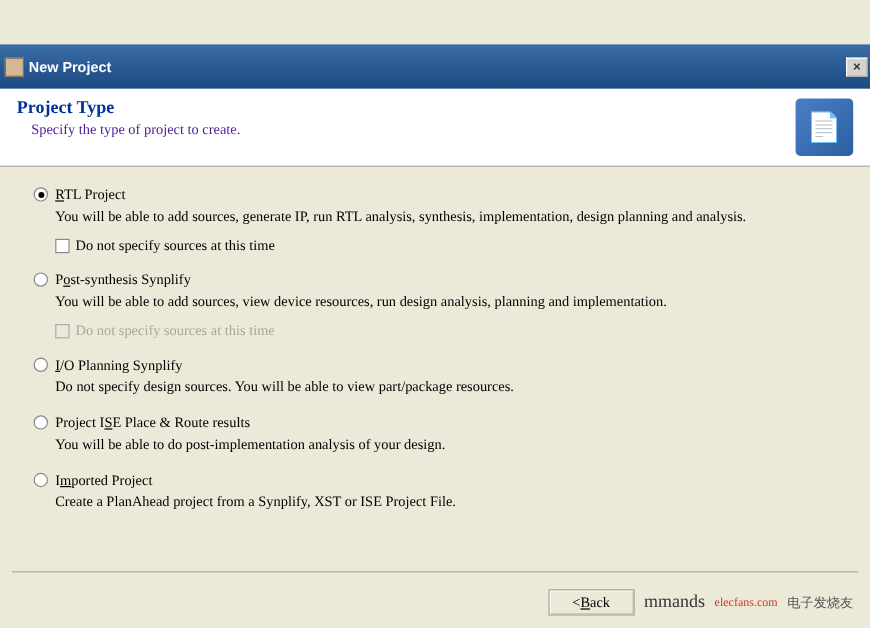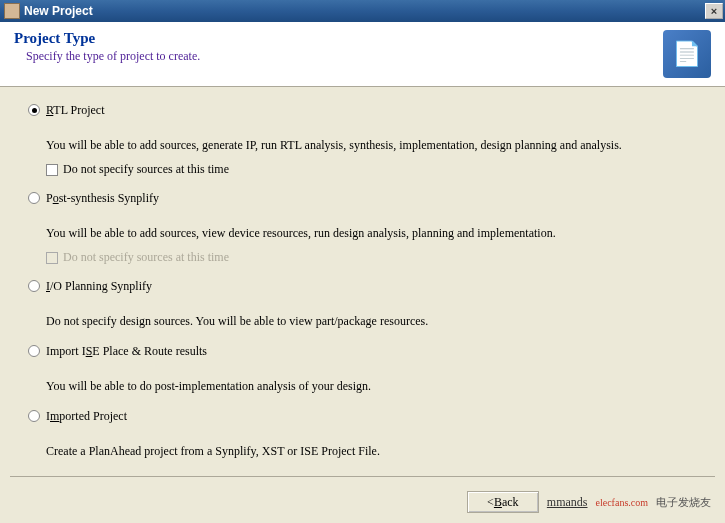--- a/index.html
+++ b/index.html
@@ -8,27 +8,28 @@
       font-family: "SimSun", "宋体", serif;
       font-size: 12px;
       background: #ece9d8;
       width: 725px;
       height: 523px;
       overflow: hidden;
       position: relative;
     }
     .titlebar {
       background: linear-gradient(to bottom, #3b6ea5 0%, #2a5a94 50%, #1e4a80 100%);
-      height: 22px;
+      height: 37px;
       display: flex;
       align-items: center;
       padding: 0 2px 0 4px;
       color: white;
       font-family: "SimSun", "宋体", sans-serif;
       font-weight: bold;
+      margin-top: 37px;
     }
     .titlebar-icon {
       width: 16px;
       height: 16px;
       background: #d4b896;
       border: 1px solid #8a7050;
       margin-right: 4px;
       display: inline-block;
     }
     .titlebar-text { flex: 1; }
@@ -105,21 +106,21 @@
       background: #000;
       border-radius: 50%;
     }
     .option-label {
       text-decoration: underline;
       text-decoration-color: transparent;
     }
     .option-label .ul { text-decoration: underline; }
     .option-desc {
       margin-left: 18px;
-      margin-top: 18px;
+      margin-top: 1px;
       line-height: 1.5;
     }
     .checkbox-row {
       margin-left: 18px;
       margin-top: 8px;
       display: flex;
       align-items: center;
     }
     .checkbox {
       width: 12px;
@@ -218,21 +219,21 @@
     <div class="option-row">
       <span class="radio"></span>
       <span class="option-label"><span></span><span class="ul">I</span><span>/O Planning Synplify</span></span>
     </div>
     <div class="option-desc">Do not specify design sources. You will be able to view part/package resources.</div>
   </div>
 
   <div class="option">
     <div class="option-row">
       <span class="radio"></span>
-      <span class="option-label"><span>Import I</span><span class="ul">S</span><span>E Place &amp; Route results</span></span>
+      <span class="option-label"><span>Project I</span><span class="ul">S</span><span>E Place &amp; Route results</span></span>
     </div>
     <div class="option-desc">You will be able to do post-implementation analysis of your design.</div>
   </div>
 
   <div class="option">
     <div class="option-row">
       <span class="radio"></span>
       <span class="option-label"><span>I</span><span class="ul">m</span><span>ported Project</span></span>
     </div>
     <div class="option-desc">Create a PlanAhead project from a Synplify, XST or ISE Project File.</div>
@@ -241,16 +242,16 @@
 </div>
 
 <div class="sep-top"></div>
 
 <div class="button-area">
   <div class="btn">
       <span>&lt; </span>
       <span class="ul" style="text-decoration:underline">B</span>
       <span>ack</span>
     </div>
-  <div style="font-size:12px;color:#333;text-decoration:underline;">mmands</div>
+  <div style="font-size:15px;color:#333;">mmands</div>
   <span class="watermark">elecfans.com</span>
   <span class="watermark2">电子发烧友</span>
 </div>
 
 </body></html>

